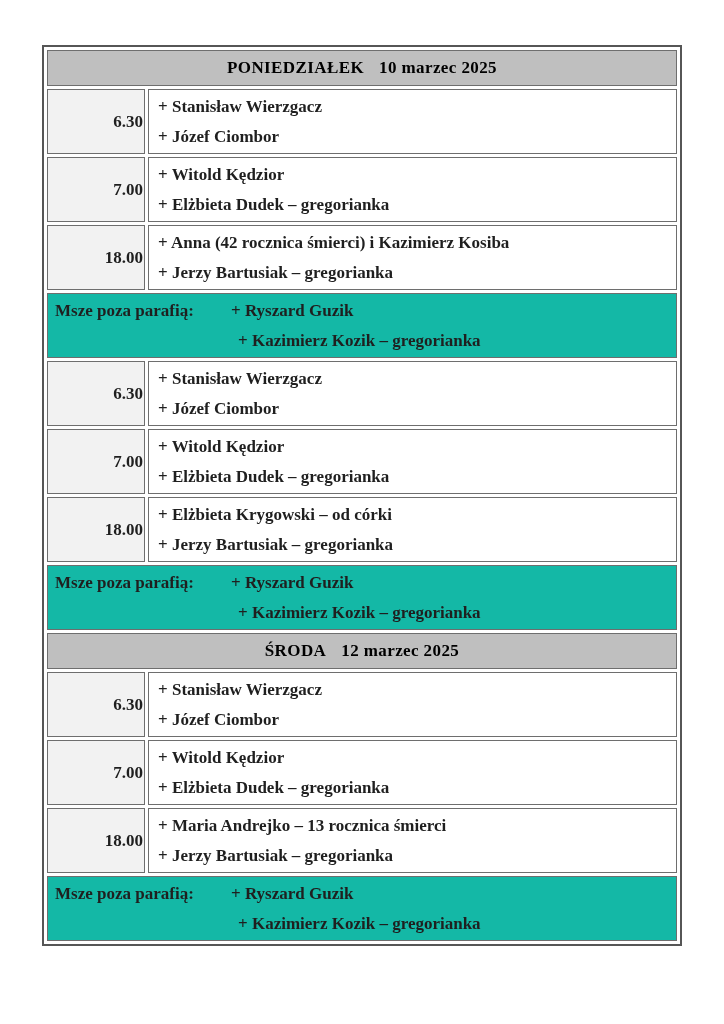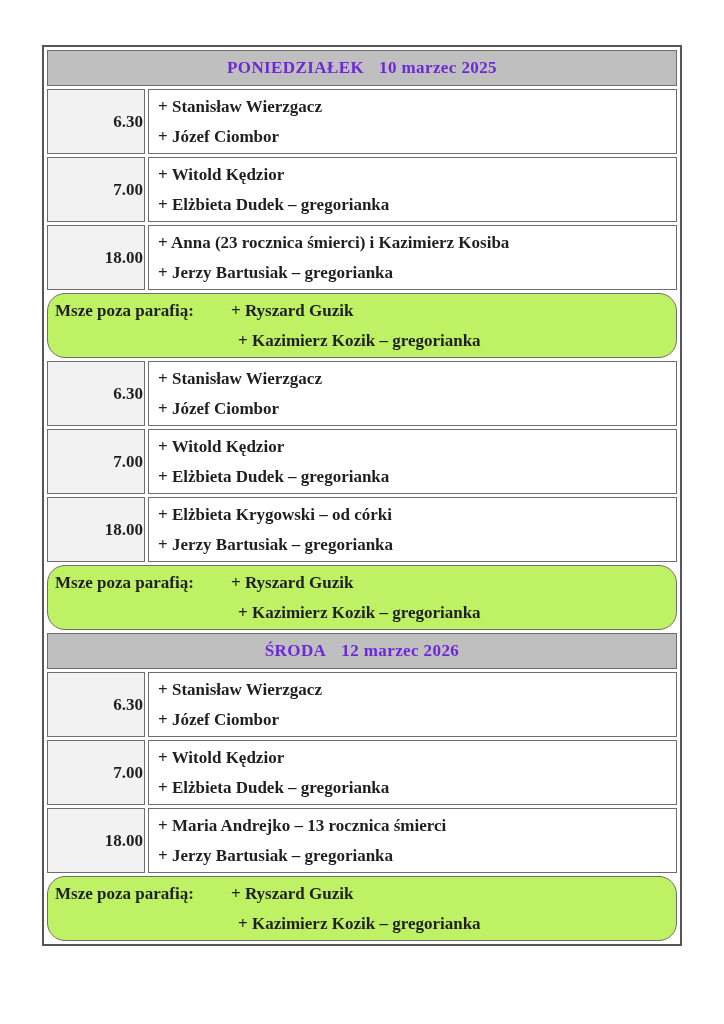--- a/index.html
+++ b/index.html
@@ -17,45 +17,44 @@
     border-collapse: separate;
     border-spacing: 3px;
     border: 2px solid #565656;
     background: #ffffff;
     table-layout: fixed;
   }
   td { border: 1px solid #6e6e6e; font-weight: bold; font-size: 17px; }
 
   .day-header {
     background: #bfbfbf;
-    color: #6d28d9;
+    color: #000000;
     text-align: center;
     vertical-align: middle;
     height: 32px;
     letter-spacing: 0.4px;
   }
   .day-date { margin-left: 15px; }
 
   .time-cell {
     background: #f2f2f2;
     text-align: right;
     vertical-align: middle;
   }
   .intent-cell {
     background: #ffffff;
     padding: 2px 6px 2px 9px;
     vertical-align: middle;
   }
   .intent-line { line-height: 29.5px; white-space: nowrap; }
 
   .outside-cell {
-    background: #bef264;
+    background: #14b8a6;
     padding: 2px 6px 2px 7px;
     vertical-align: middle;
-    border-radius: 18px;
   }
   .outside-line { line-height: 29.5px; white-space: nowrap; }
   .outside-label { display: inline-block; width: 176px; }
   .outside-line.indent { padding-left: 183px; }
 </style>
 </head>
 <body>
 
 <div class="sheet">
   <table class="schedule">
@@ -78,21 +77,21 @@
       <tr>
         <td class="time-cell">7.00</td>
         <td class="intent-cell">
           <div class="intent-line">+ Witold Kędzior</div>
           <div class="intent-line">+ Elżbieta Dudek – gregorianka</div>
         </td>
       </tr>
       <tr>
         <td class="time-cell">18.00</td>
         <td class="intent-cell">
-          <div class="intent-line">+ Anna (23 rocznica śmierci) i Kazimierz Kosiba</div>
+          <div class="intent-line">+ Anna (42 rocznica śmierci) i Kazimierz Kosiba</div>
           <div class="intent-line">+ Jerzy Bartusiak – gregorianka</div>
         </td>
       </tr>
       <tr>
         <td class="outside-cell" colspan="2">
           <div class="outside-line"><span class="outside-label">Msze poza parafią:</span><span class="outside-entry">+ Ryszard Guzik</span></div>
           <div class="outside-line indent"><span class="outside-entry">+ Kazimierz Kozik – gregorianka</span></div>
         </td>
       </tr>
 
@@ -118,21 +117,21 @@
         </td>
       </tr>
       <tr>
         <td class="outside-cell" colspan="2">
           <div class="outside-line"><span class="outside-label">Msze poza parafią:</span><span class="outside-entry">+ Ryszard Guzik</span></div>
           <div class="outside-line indent"><span class="outside-entry">+ Kazimierz Kozik – gregorianka</span></div>
         </td>
       </tr>
 
       <tr>
-        <td class="day-header" colspan="2"><span class="day-name">ŚRODA</span><span class="day-date">12 marzec 2026</span></td>
+        <td class="day-header" colspan="2"><span class="day-name">ŚRODA</span><span class="day-date">12 marzec 2025</span></td>
       </tr>
       <tr>
         <td class="time-cell">6.30</td>
         <td class="intent-cell">
           <div class="intent-line">+ Stanisław Wierzgacz</div>
           <div class="intent-line">+ Józef Ciombor</div>
         </td>
       </tr>
       <tr>
         <td class="time-cell">7.00</td>

